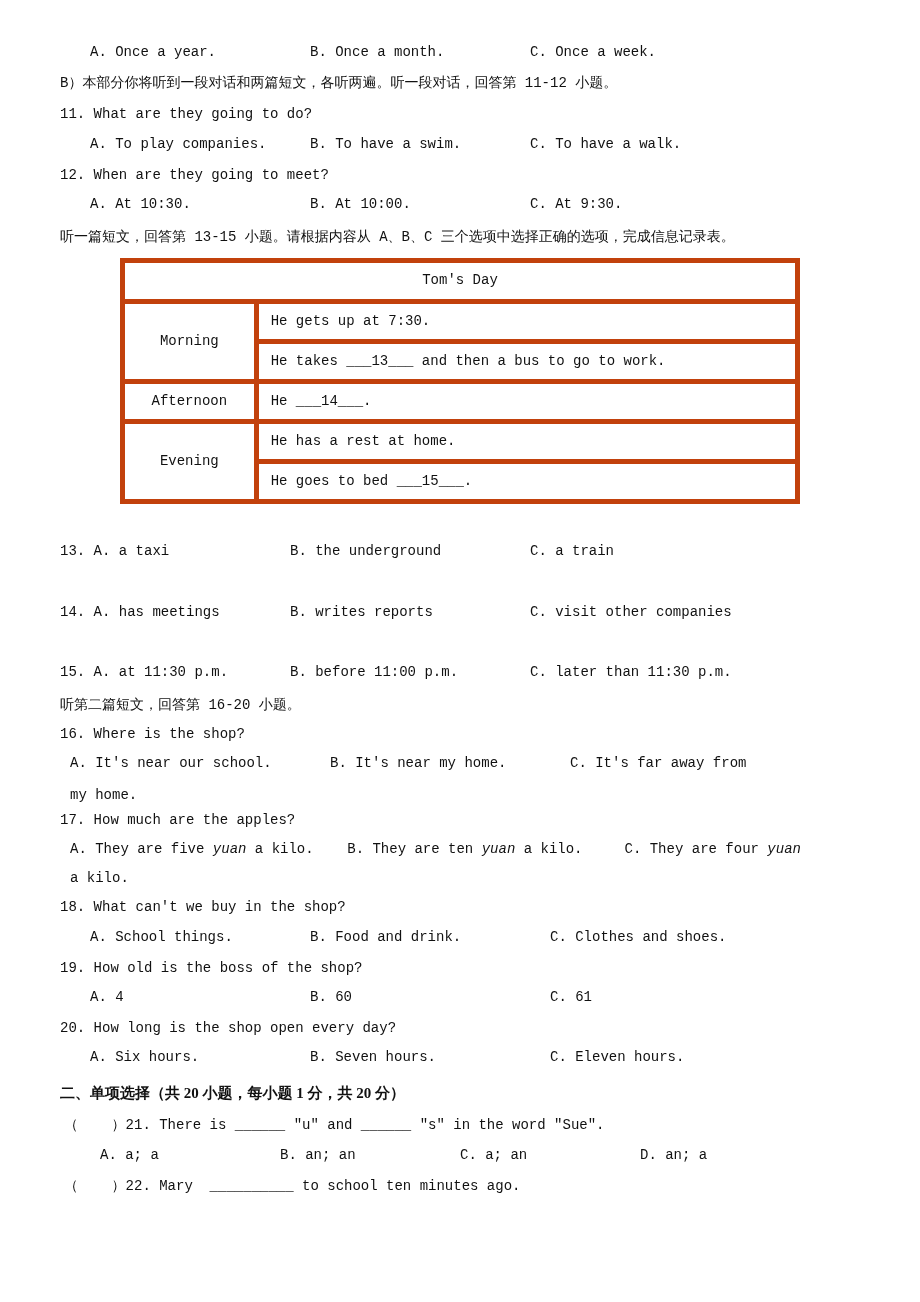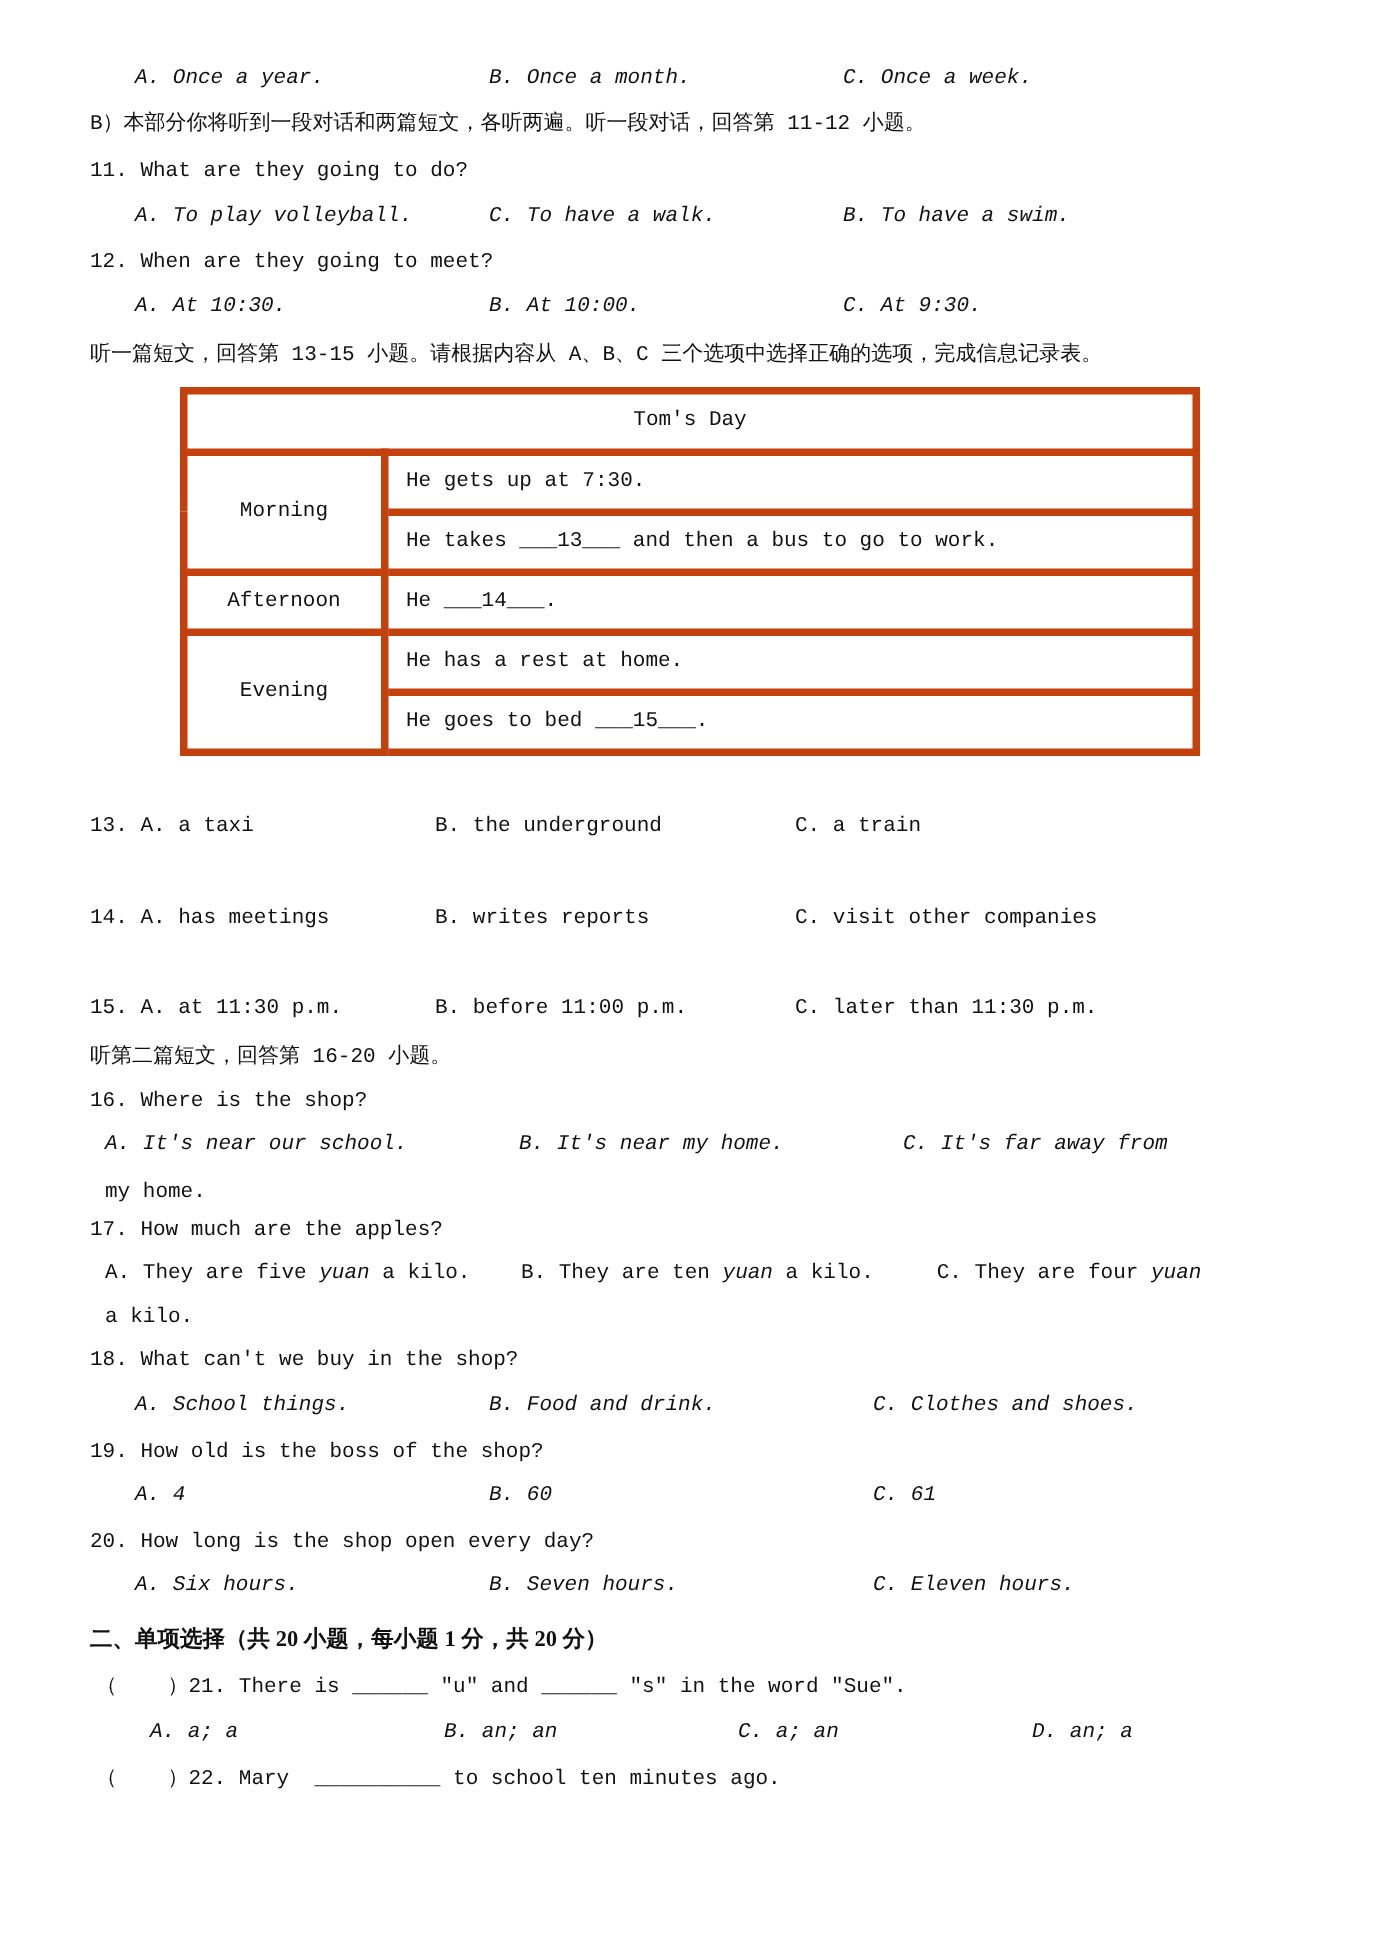--- a/index.html
+++ b/index.html
@@ -12,24 +12,23 @@
       font-family: "SimSun", "宋体", serif;
       font-size: 15px;
       color: #111;
       width: 920px;
       min-height: 1302px;
       padding: 40px 60px 40px 60px;
       line-height: 1.8;
     }
     .options-line {
       display: flex;
-      gap: 16px;
+      gap: 0;
       margin-bottom: 6px;
       padding-left: 30px;
-      font-style: italic;
     }
     .option {
       min-width: 220px;
       font-family: "Courier New", "Consolas", monospace;
       font-size: 14px;
     }
     .question-line {
       margin-bottom: 4px;
       font-family: "Courier New", "Consolas", monospace;
       font-size: 14px;
@@ -78,23 +77,23 @@
 <div class="options-line">
   <span class="option mono">A. Once a year.</span>
   <span class="option mono">B. Once a month.</span>
   <span class="option mono">C. Once a week.</span>
 </div>
 
 <div class="section-header mono">B）本部分你将听到一段对话和两篇短文，各听两遍。听一段对话，回答第 11-12 小题。</div>
 
 <div class="question-line">11. What are they going to do?</div>
 <div class="options-line">
-  <span class="option mono">A. To play volleyball.</span>
+  <span class="option mono">A. To play companies.</span>
+  <span class="option mono">B. To have a swim.</span>
   <span class="option mono">C. To have a walk.</span>
-  <span class="option mono">B. To have a swim.</span>
 </div>
 
 <div class="question-line">12. When are they going to meet?</div>
 <div class="options-line">
   <span class="option mono">A. At 10:30.</span>
   <span class="option mono">B. At 10:00.</span>
   <span class="option mono">C. At 9:30.</span>
 </div>
 
 <div class="section-header">

